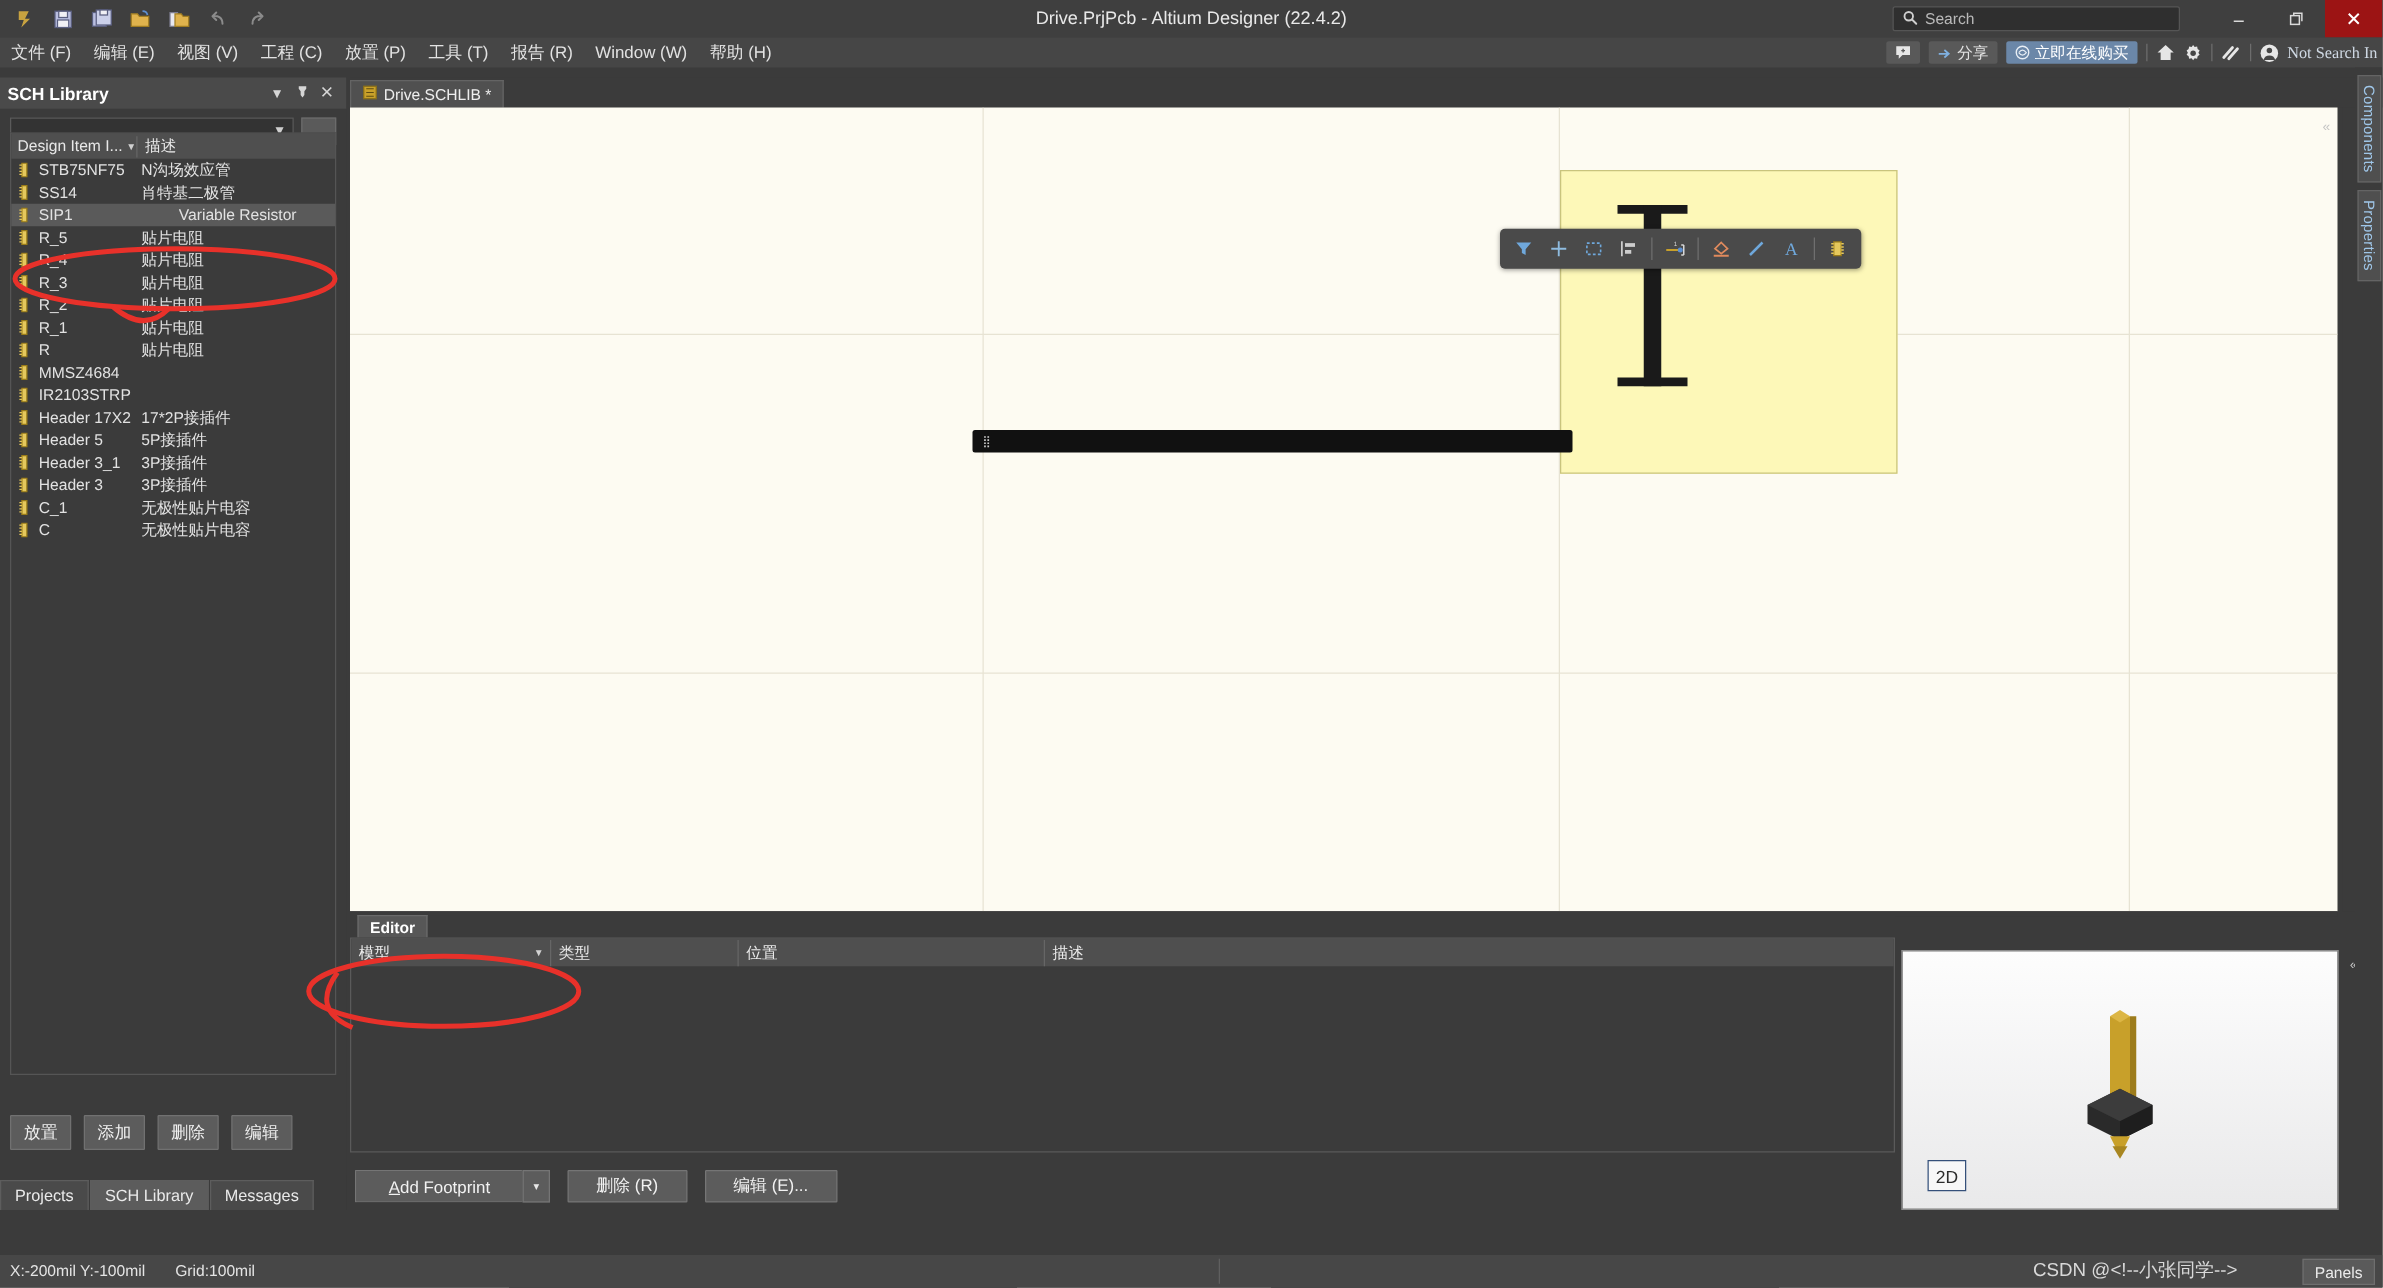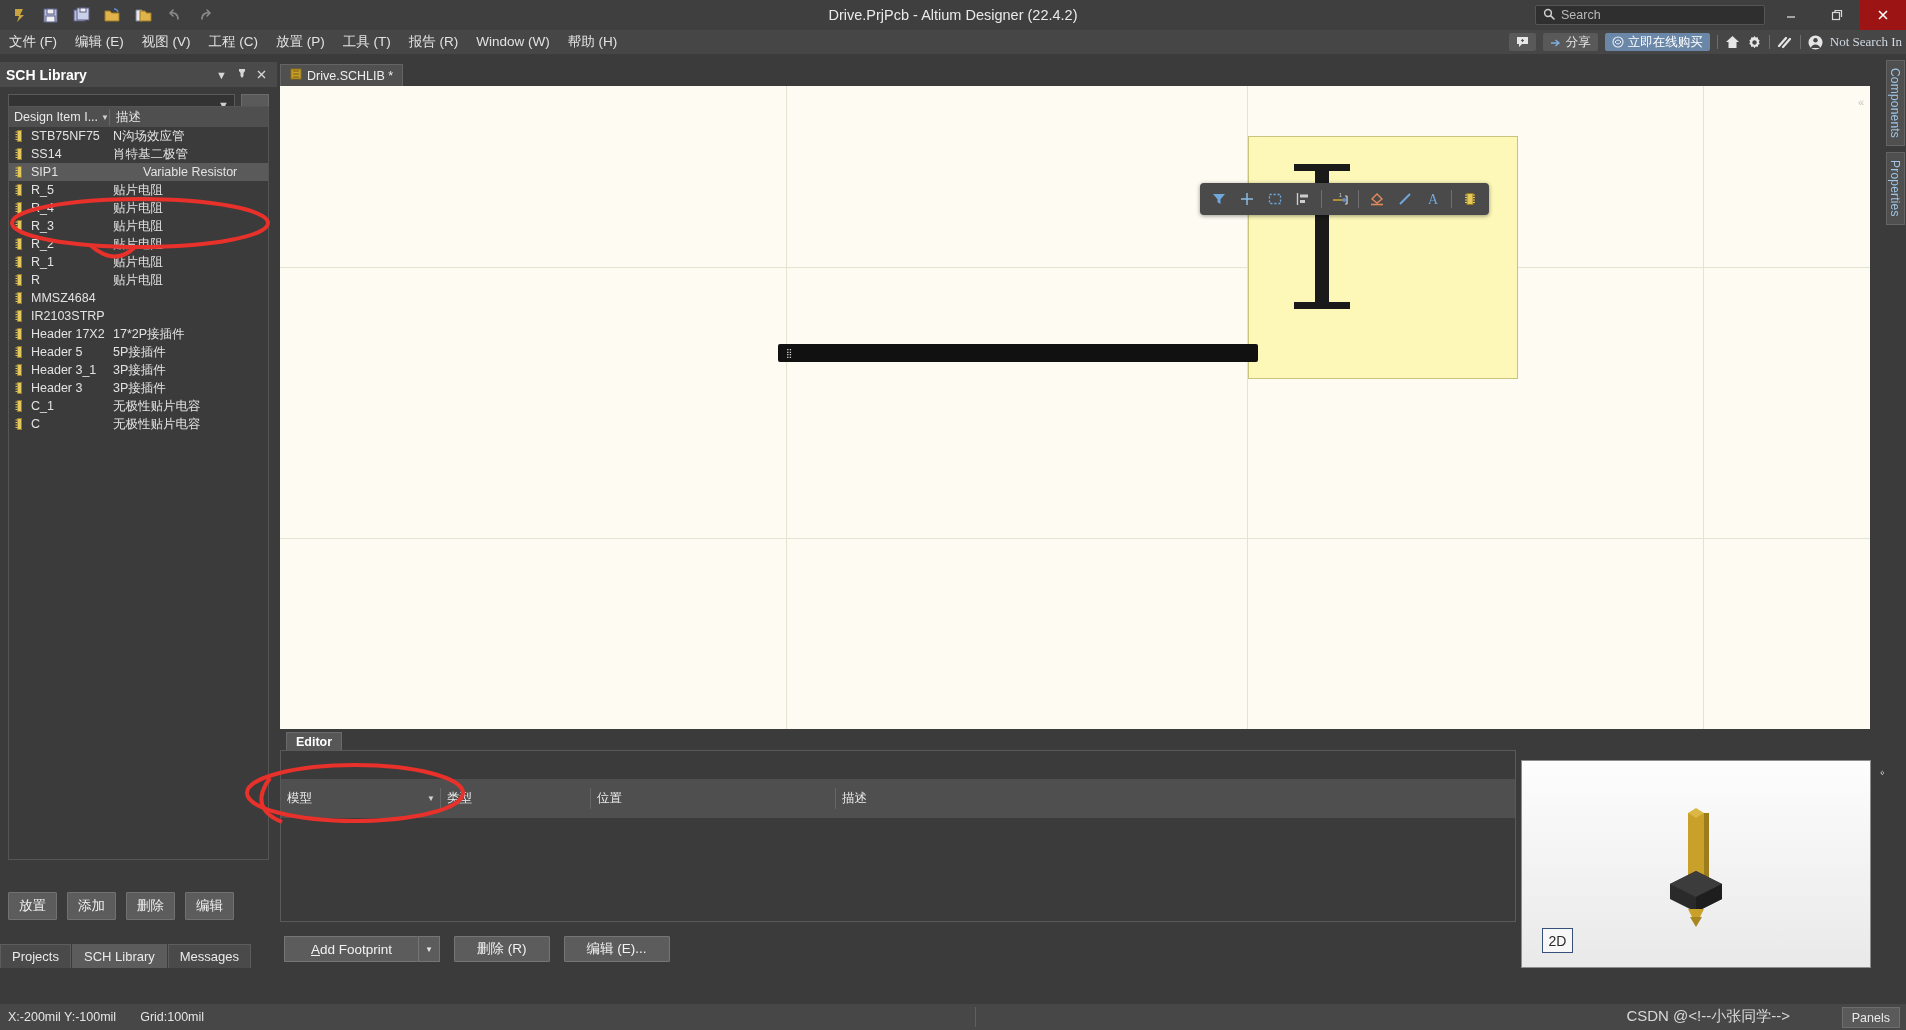--- a/index.html
+++ b/index.html
@@ -27,21 +27,21 @@
     position: absolute; left: 0; right: 0; top: 0; height: 30px;
     line-height: 30px; text-align: center; color: #e9e9e9; font-size: 14.5px;
     pointer-events: none;
   }
   .tb-right {
     position: absolute; right: 0; top: 0; height: 30px; display: flex; align-items: center;
   }
   .search-box {
     width: 230px; height: 20px; background: #2f2f2f; border: 1px solid #555;
     border-radius: 2px; display: flex; align-items: center; gap: 6px; padding: 0 7px;
-    color: #b9b9b9; font-size: 12.5px; margin-right: 3px;
+    color: #b9b9b9; font-size: 12.5px; margin-right: 24px;
   }
   .win-btn {
     width: 46px; height: 30px; display: flex; align-items: center; justify-content: center;
     color: #dadada;
   }
   .win-btn.close { background: #9c1414; }
 
   
   .menubar {
     position: absolute; left: 0; top: 30px; width: 1906px; height: 24px;
@@ -181,22 +181,22 @@
   }
   .editor-tab {
     position: absolute; left: 6px; top: 0; height: 18px; background: #575757;
     border: 1px solid #6a6a6a; border-bottom: none; padding: 0 9px;
     color: #ffffff; font-size: 12.5px; font-weight: bold; display: flex; align-items: center;
   }
   .grid-table {
     position: absolute; left: 0; top: 18px; right: 0; height: 172px;
     background: #3b3b3b; border: 1px solid #5a5a5a;
   }
-  .gt-head { height: 39px; background: #4f4f4f; display: flex; align-items: center;
-    color: #ebebeb; font-size: 12.5px; margin-top: 28px; }
+  .gt-head { height: 22px; background: #4f4f4f; display: flex; align-items: center;
+    color: #ebebeb; font-size: 12.5px; }
   .gt-h {
     height: 21px; display: flex; align-items: center; padding-left: 6px;
     border-right: 1px solid #666;
   }
   .gt-h .caret { margin-left: auto; margin-right: 5px; font-size: 8px; color: #d2d2d2; }
   .gt-row {
     height: 22px; display: flex; align-items: center; font-size: 12.5px; color: #e6e6e6;
   }
   .gt-c { height: 22px; display: flex; align-items: center; padding-left: 6px; }
   .cell-sel { background: #6f91b2; color: #ffffff; }

